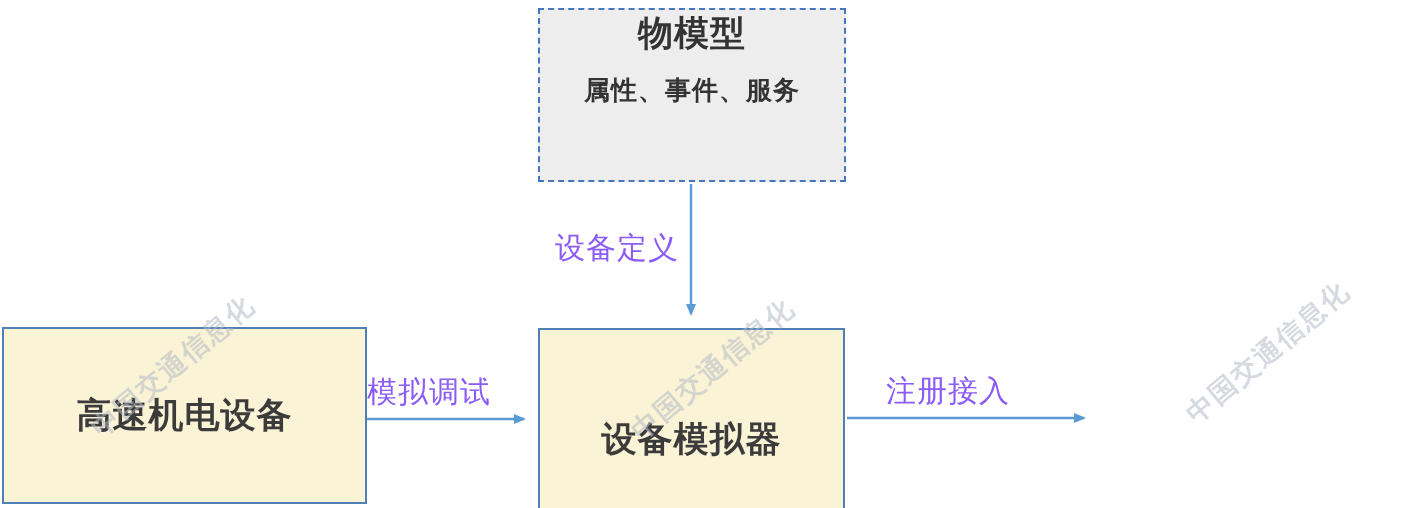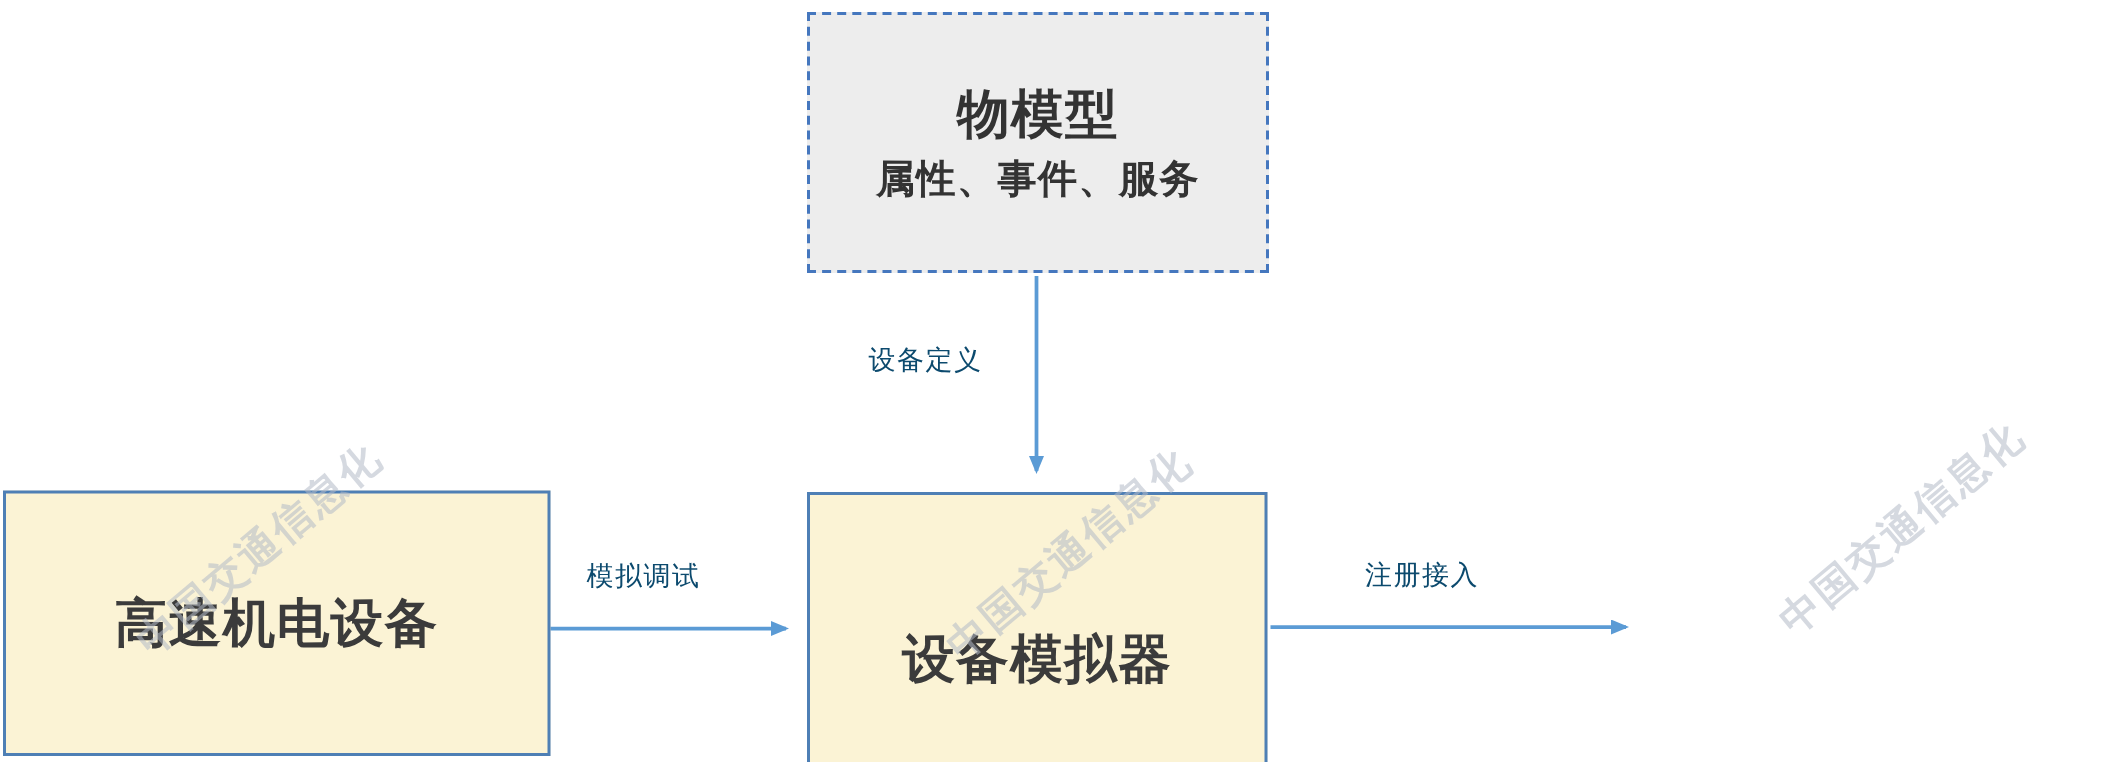--- a/index.html
+++ b/index.html
@@ -35,33 +35,32 @@
   
   .model {
     position: absolute;
     left: 538px; top: 8px;
     width: 308px; height: 174px;
     background: #EDEDED;
     border: 2px dashed #4577BE;
     display: flex;
     flex-direction: column;
     align-items: center;
-    justify-content: center;
-    gap: 2px;
+    gap: 16px;
     color: #333333;
     z-index: 3;
   }
   .model-title    { font-size: 35px; font-weight: bold; letter-spacing: 1px; }
   .model-subtitle { font-size: 26px; font-weight: bold; letter-spacing: 1px; }
 
   
   .edge-label {
     position: absolute;
-    font-size: 18px;
-    color: #0c4a6e;
+    font-size: 30px;
+    color: #8b5cf6;
     text-align: center;
     white-space: nowrap;
     z-index: 4;
     letter-spacing: 1px;
   }
   .label-define   { left: 552px; top: 228px; width: 130px; }
   .label-simulate { left: 364px; top: 372px; width: 130px; }
   .label-register { left: 883px; top: 371px; width: 130px; }
 
   

